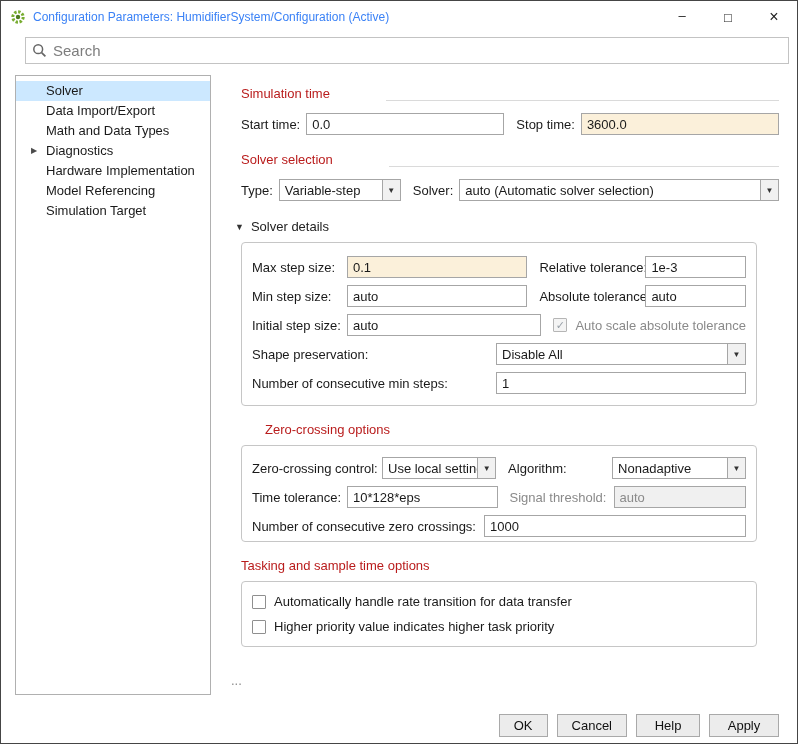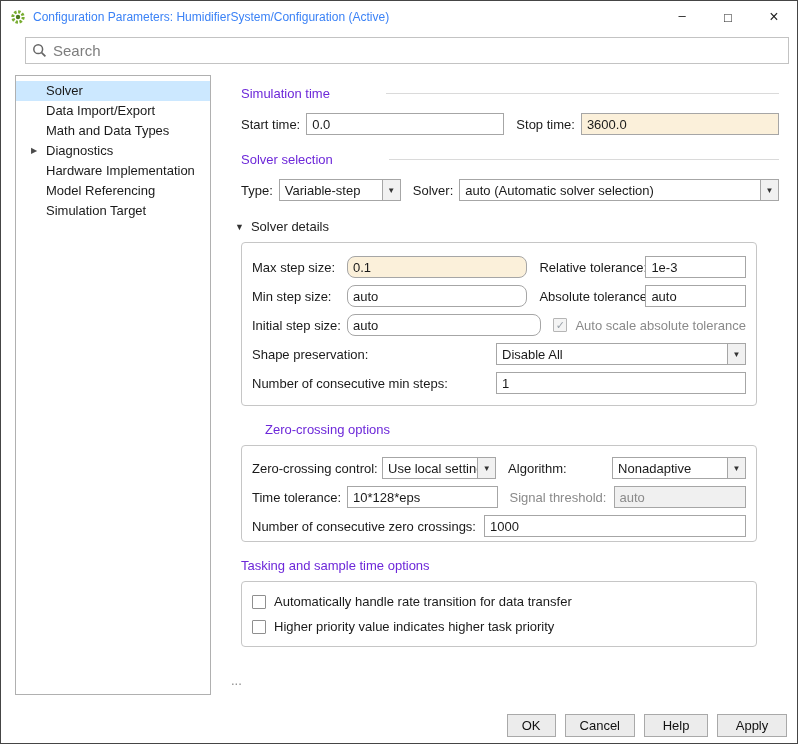--- a/index.html
+++ b/index.html
@@ -24,21 +24,21 @@
 
   
   .content { position:absolute; top:74px; left:0; right:0; bottom:48px; }
   .sidebar { position:absolute; left:14px; top:0; bottom:0; width:196px; border:1px solid #b0b0b0; background:#fff; padding-top:5px; }
   .side-item { height:20px; line-height:20px; padding-left:30px; position:relative; white-space:nowrap; cursor:default; }
   .side-item.selected { background:#cce8ff; }
   .tree-arrow { position:absolute; left:15px; top:0; font-size:8px; color:#4a4a4a; line-height:20px; }
 
   .main { position:absolute; left:228px; right:8px; top:0; bottom:0; overflow:hidden; }
 
-  .sec-head { display:flex; align-items:center; margin:11px 10px 12px 12px; color:#6d28d9;gap:46px; }
+  .sec-head { display:flex; align-items:flex-end; margin:11px 10px 12px 12px; color:#b91c1c;gap:46px; }
   .sec-head .rule { flex:1; height:1px; background:#dadada; margin-left:10px; }
   .collapse-head { display:flex; align-items:center; margin:18px 10px 8px 6px; color:#222; }
   .collapse-arrow { font-size:9px; color:#333; margin-right:7px; }
 
   .form-row { display:flex; align-items:center; margin:0 10px 6px 12px; }
   .form-row label { margin-right:6px; white-space:nowrap; }
 
   input.tf { height:22px; border:1px solid #a6a6a6; padding:0 5px; font-family:"Liberation Sans", sans-serif; font-size:13px; color:#1a1a1a; background:#fff; min-width:0; }
   input.tf.modified { background:#fbf0da; }
   input.tf:disabled, input.tf.disabled { background:#f0f0f0; color:#8a8a8a; }
@@ -47,42 +47,42 @@
   .dd .dd-value { flex:1; padding:0 5px; white-space:nowrap; overflow:hidden; }
   .dd .dd-btn { width:18px; height:100%; flex:none; background:#f1f1f1; border-left:1px solid #a6a6a6; display:flex; align-items:center; justify-content:center; }
   .dd .dd-btn span { font-size:8px; color:#333; }
 
   .groupbox { border:1px solid #c6c6c6; border-radius:4px; margin:0 32px 0 12px; padding:13px 10px 11px 10px; }
   .gb-row { display:flex; align-items:center; margin-bottom:7px; }
   .gb-row:last-child { margin-bottom:0; }
   .gb-row label { white-space:nowrap; }
 
   .sdl1 { width:95px; flex:none; }
-  .sdi1 { flex:1.9;border-radius:8px; }
+  .sdi1 { flex:1.9; }
   .sdl2 { width:118px; padding-left:12px; flex:none; }
   .sdi2 { flex:1; }
   .sd-chk { flex:1 1 106px; padding-left:12px; display:flex; align-items:center; }
   .lbl-flex { flex:1; }
   .w250 { width:250px; flex:none; }
 
   .zcl1 { width:130px; flex:none; }
   .zcdd1 { flex:0.85; }
   .zcl1b { width:95px; flex:none; }
   .zci1 { flex:1.15; }
   .zcl2 { width:116px; padding-left:12px; flex:none; }
   .zc2 { flex:1; }
 
   .checkbox { width:14px; height:14px; border:1px solid #8f8f8f; background:#fff; border-radius:1px; flex:none; display:flex; align-items:center; justify-content:center; }
   .checkbox.checked-disabled { background:#f4f4f4; border-color:#b5b5b5; color:#98a0a8; font-size:11px; }
   .chk-label { margin-left:8px; white-space:nowrap; }
   .gray { color:#8a8a8a; }
 
   .more { margin:26px 0 0 2px; color:#8c8c8c; }
 
-  .footer { position:absolute; right:10px; bottom:6px; display:flex; gap:9px; }
+  .footer { position:absolute; right:18px; bottom:6px; display:flex; gap:9px; }
   .btn { height:23px; padding:0 14px; background:#ececec; border:1px solid #a9a9a9; font-family:"Liberation Sans", sans-serif; font-size:13px; color:#111; cursor:default; }
   .btn.ok { min-width:46px; }
   .btn.wide { min-width:70px; }
   .btn.help { min-width:64px; }
 </style>
 </head>
 <body>
 
 <div class="window">
 

